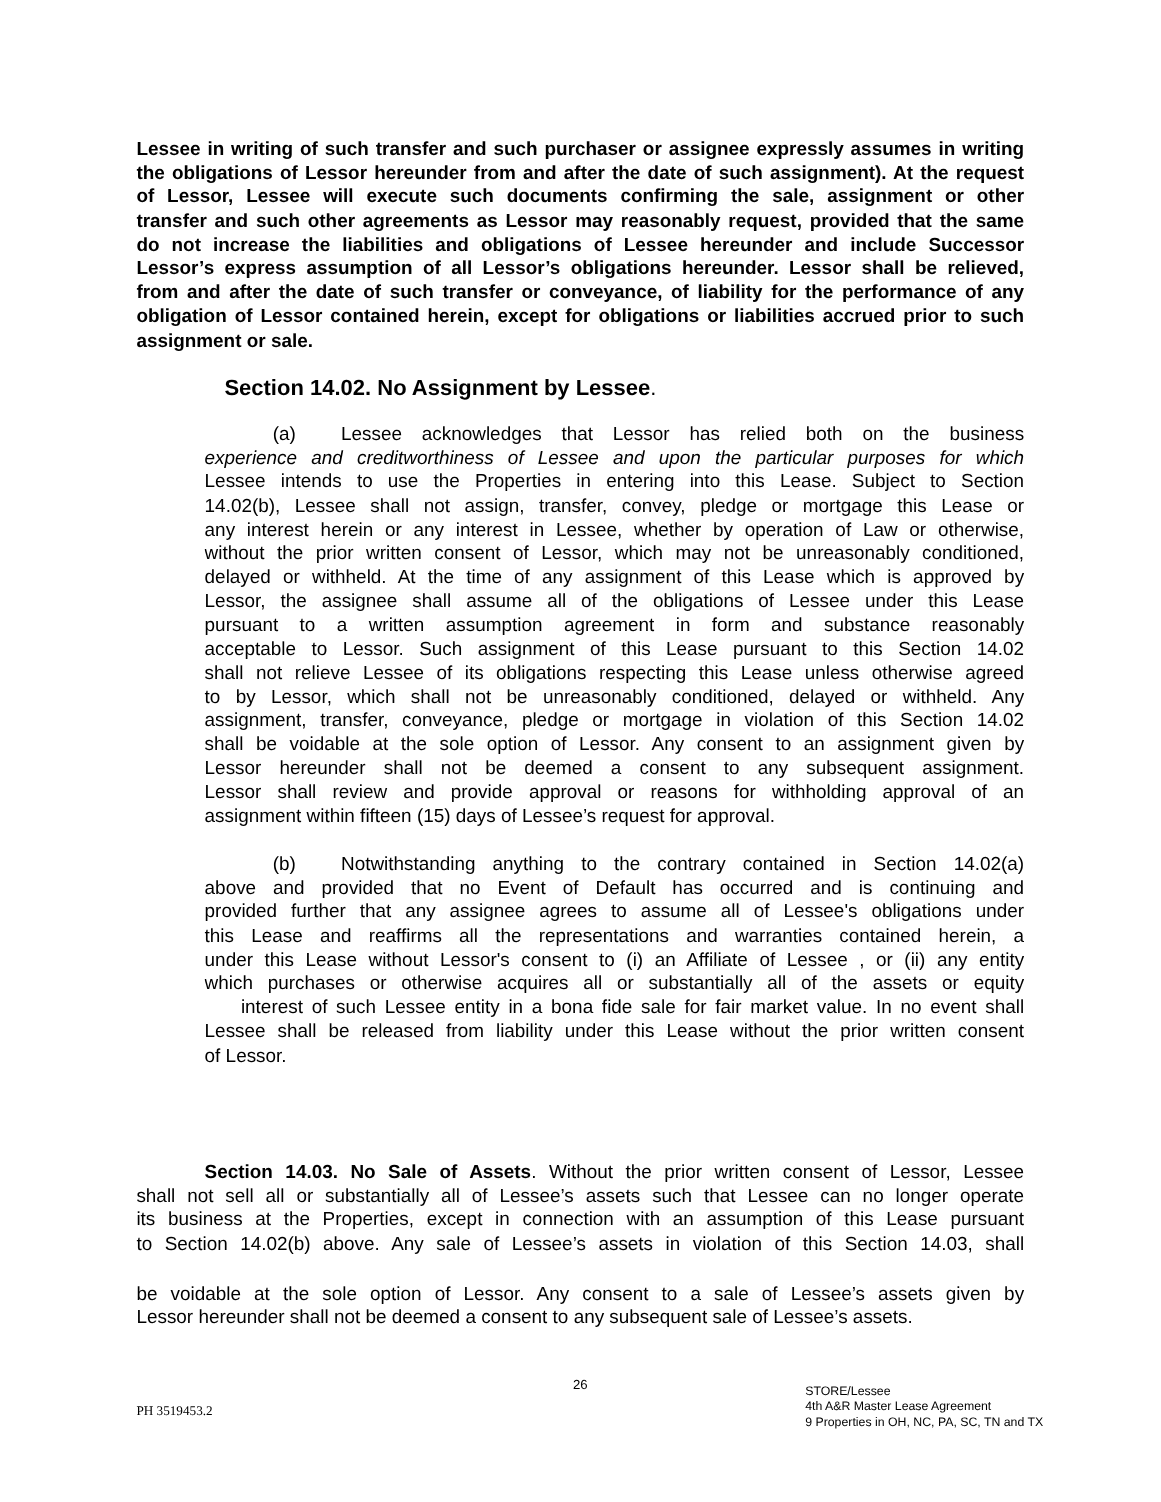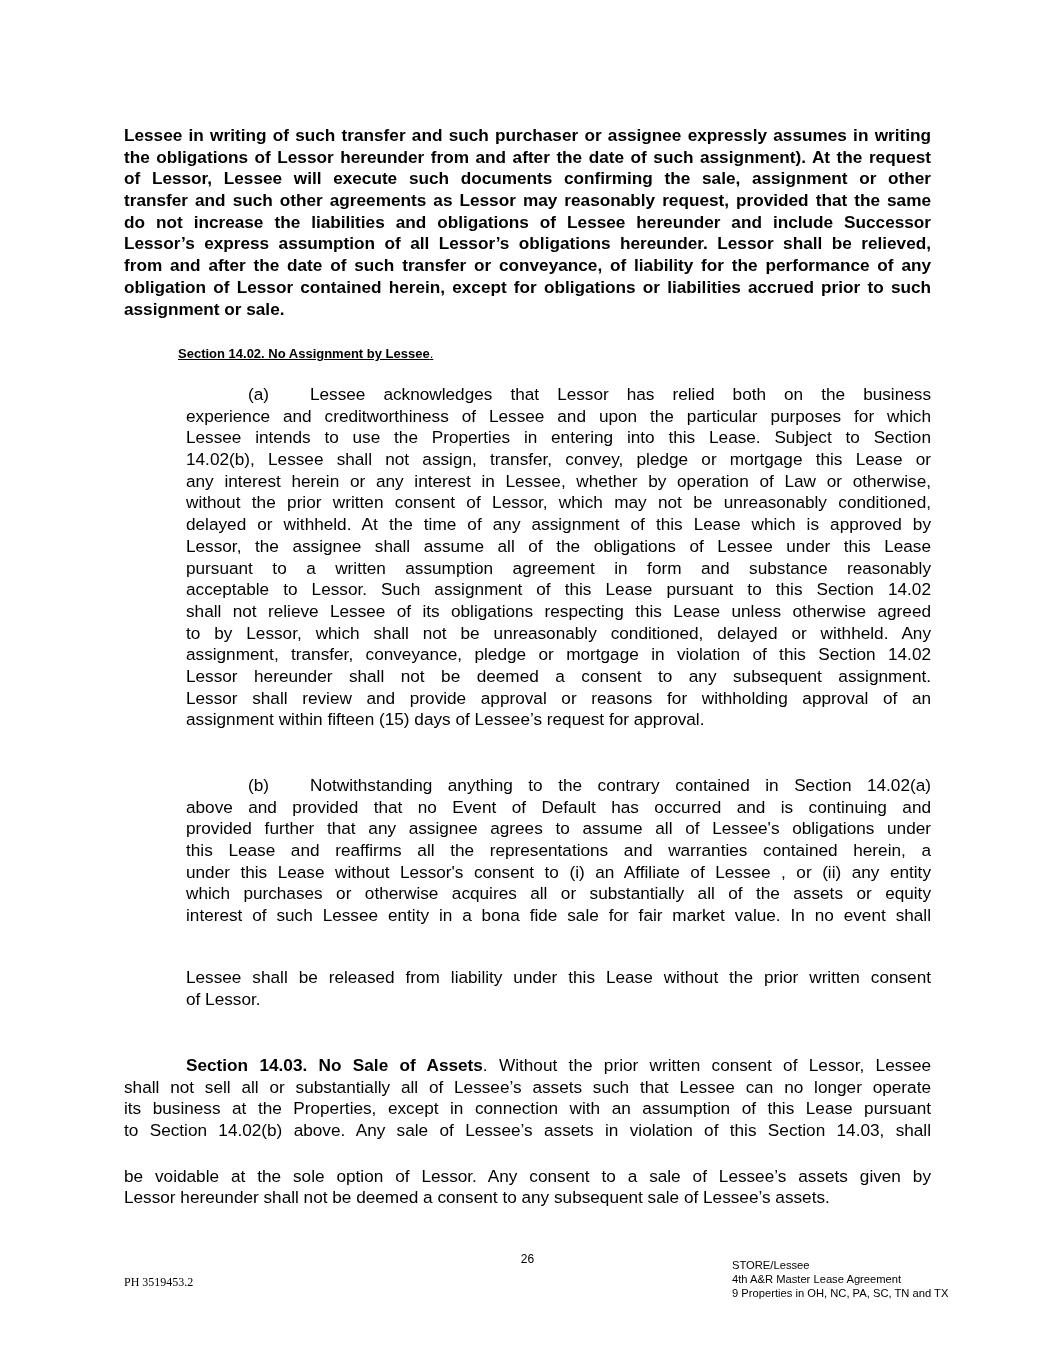--- a/index.html
+++ b/index.html
@@ -33,21 +33,21 @@
       display: block;
       text-align: justify;
       text-align-last: justify;
       white-space: nowrap;
       height: 21.7px;
     }
     .p .line.last {
       text-align-last: left;
     }
     #para-intro { left: 124px; top: 125px; width: 807px; font-weight: bold; }
-    #heading-1402 { left: 178px; top: 343px; width: 745px; font-size: 13px; line-height: 21.7px; text-decoration: underline; }
+    #heading-1402 { left: 204px; top: 343px; width: 745px; font-size: 20px; line-height: 21.7px; }
     #para-a { left: 186px; top: 384px; width: 745px; }
     #para-b { left: 186px; top: 775px; width: 745px; }
     #para-1403 { left: 124px; top: 1055px; width: 807px; }
     .bold { font-weight: bold; }
     .indent-tab { display: inline-block; width: 62px; }
     .label-tab { display: inline-block; width: 62px; }
 
     .footer-page-num {
       position: absolute;
       left: 0;
@@ -88,46 +88,47 @@
     <span class="line" style="white-space: normal; overflow: hidden;">obligation of Lessor contained herein, except for obligations or liabilities accrued prior to such</span>
     <span class="line last">assignment or sale.</span>
   </div>
 
   <div class="p" id="heading-1402">
     <span class="bold">Section 14.02.  No Assignment by Lessee</span><span>.</span>
   </div>
 
   <div class="p" id="para-a">
     <span class="line" style="white-space: normal; overflow: hidden;"><span class="indent-tab"></span><span class="label-tab">(a)</span><span style="display:inline-block;width:621px;text-align:justify;text-align-last:justify;">Lessee acknowledges that Lessor has relied both on the business</span></span>
-    <span class="line" style="white-space: normal; overflow: hidden;">experience and creditworthiness of Lessee and upon the particular purposes for which</span>
+    <span class="line" style="white-space: normal; overflow: hidden; font-style: italic;">experience and creditworthiness of Lessee and upon the particular purposes for which</span>
     <span class="line" style="white-space: normal; overflow: hidden;">Lessee intends to use the Properties in entering into this Lease.  Subject to Section</span>
     <span class="line" style="white-space: normal; overflow: hidden;">14.02(b), Lessee shall not assign, transfer, convey, pledge or mortgage this Lease or</span>
     <span class="line" style="white-space: normal; overflow: hidden;">any interest herein or any interest in Lessee, whether by operation of Law or otherwise,</span>
     <span class="line" style="white-space: normal; overflow: hidden;">without the prior written consent of Lessor, which may not be unreasonably conditioned,</span>
     <span class="line" style="white-space: normal; overflow: hidden;">delayed or withheld.  At the time of any assignment of this Lease which is approved by</span>
     <span class="line" style="white-space: normal; overflow: hidden;">Lessor, the assignee shall assume all of the obligations of Lessee under this Lease</span>
     <span class="line" style="white-space: normal; overflow: hidden;">pursuant to a written assumption agreement in form and substance reasonably</span>
     <span class="line" style="white-space: normal; overflow: hidden;">acceptable to Lessor.  Such assignment of this Lease pursuant to this Section 14.02</span>
     <span class="line" style="white-space: normal; overflow: hidden;">shall not relieve Lessee of its obligations respecting this Lease unless otherwise agreed</span>
     <span class="line" style="white-space: normal; overflow: hidden;">to by Lessor, which shall not be unreasonably conditioned, delayed or withheld.  Any</span>
     <span class="line" style="white-space: normal; overflow: hidden;">assignment, transfer, conveyance, pledge or mortgage in violation of this Section 14.02</span>
+    <span class="line" style="white-space: normal; overflow: hidden;">shall be voidable at the sole option of Lessor.  Any consent to an assignment given by</span>
     <span class="line" style="white-space: normal; overflow: hidden;">Lessor hereunder shall not be deemed a consent to any subsequent assignment.</span>
     <span class="line" style="white-space: normal; overflow: hidden;">Lessor shall review and provide approval or reasons for withholding approval of an</span>
     <span class="line last">assignment within fifteen (15) days of Lessee’s request for approval.</span>
   </div>
 
   <div class="p" id="para-b">
     <span class="line" style="white-space: normal; overflow: hidden;"><span class="indent-tab"></span><span class="label-tab">(b)</span><span style="display:inline-block;width:621px;text-align:justify;text-align-last:justify;">Notwithstanding anything to the contrary contained in Section 14.02(a)</span></span>
     <span class="line" style="white-space: normal; overflow: hidden;">above and provided that no Event of Default has occurred and is continuing and</span>
     <span class="line" style="white-space: normal; overflow: hidden;">provided further that any assignee agrees to assume all of Lessee's obligations under</span>
     <span class="line" style="white-space: normal; overflow: hidden;">this Lease and reaffirms all the representations and warranties contained herein, a</span>
     <span class="line" style="white-space: normal; overflow: hidden;">under this Lease without Lessor's consent to (i) an Affiliate of Lessee , or (ii) any entity</span>
     <span class="line" style="white-space: normal; overflow: hidden;">which purchases or otherwise acquires all or substantially all of the assets or equity</span>
-    <span class="line" style="white-space: normal; overflow: hidden;">interest of such Lessee entity in a bona fide sale for fair market value.  In no event shall</span>
-    <span class="line" style="white-space: normal; overflow: hidden; margin-top: 40px;">Lessee shall be released from liability under this Lease without the prior written consent</span>
+    <span class="line" style="white-space: normal; overflow: hidden; margin-left: 33px;">interest of such Lessee entity in a bona fide sale for fair market value.  In no event shall</span>
+    <span class="line" style="white-space: normal; overflow: hidden;">Lessee shall be released from liability under this Lease without the prior written consent</span>
     <span class="line last">of Lessor.</span>
   </div>
 
   <div class="p" id="para-1403">
     <span class="line" style="white-space: normal; overflow: hidden;"><span class="indent-tab"></span><span class="bold">Section 14.03.  No Sale of Assets</span><span>.  Without the prior written consent of Lessor, Lessee</span></span>
     <span class="line" style="white-space: normal; overflow: hidden;">shall not sell all or substantially all of Lessee’s assets such that Lessee can no longer operate</span>
     <span class="line" style="white-space: normal; overflow: hidden;">its business at the Properties, except in connection with an assumption of this Lease pursuant</span>
     <span class="line" style="white-space: normal; overflow: hidden;">to Section 14.02(b) above.  Any sale of Lessee’s assets in violation of this Section 14.03, shall</span>
     <span class="line" style="white-space: normal; overflow: hidden; margin-top: 24px;">be voidable at the sole option of Lessor.  Any consent to a sale of Lessee’s assets given by</span>
     <span class="line last">Lessor hereunder shall not be deemed a consent to any subsequent sale of Lessee’s assets.</span>

